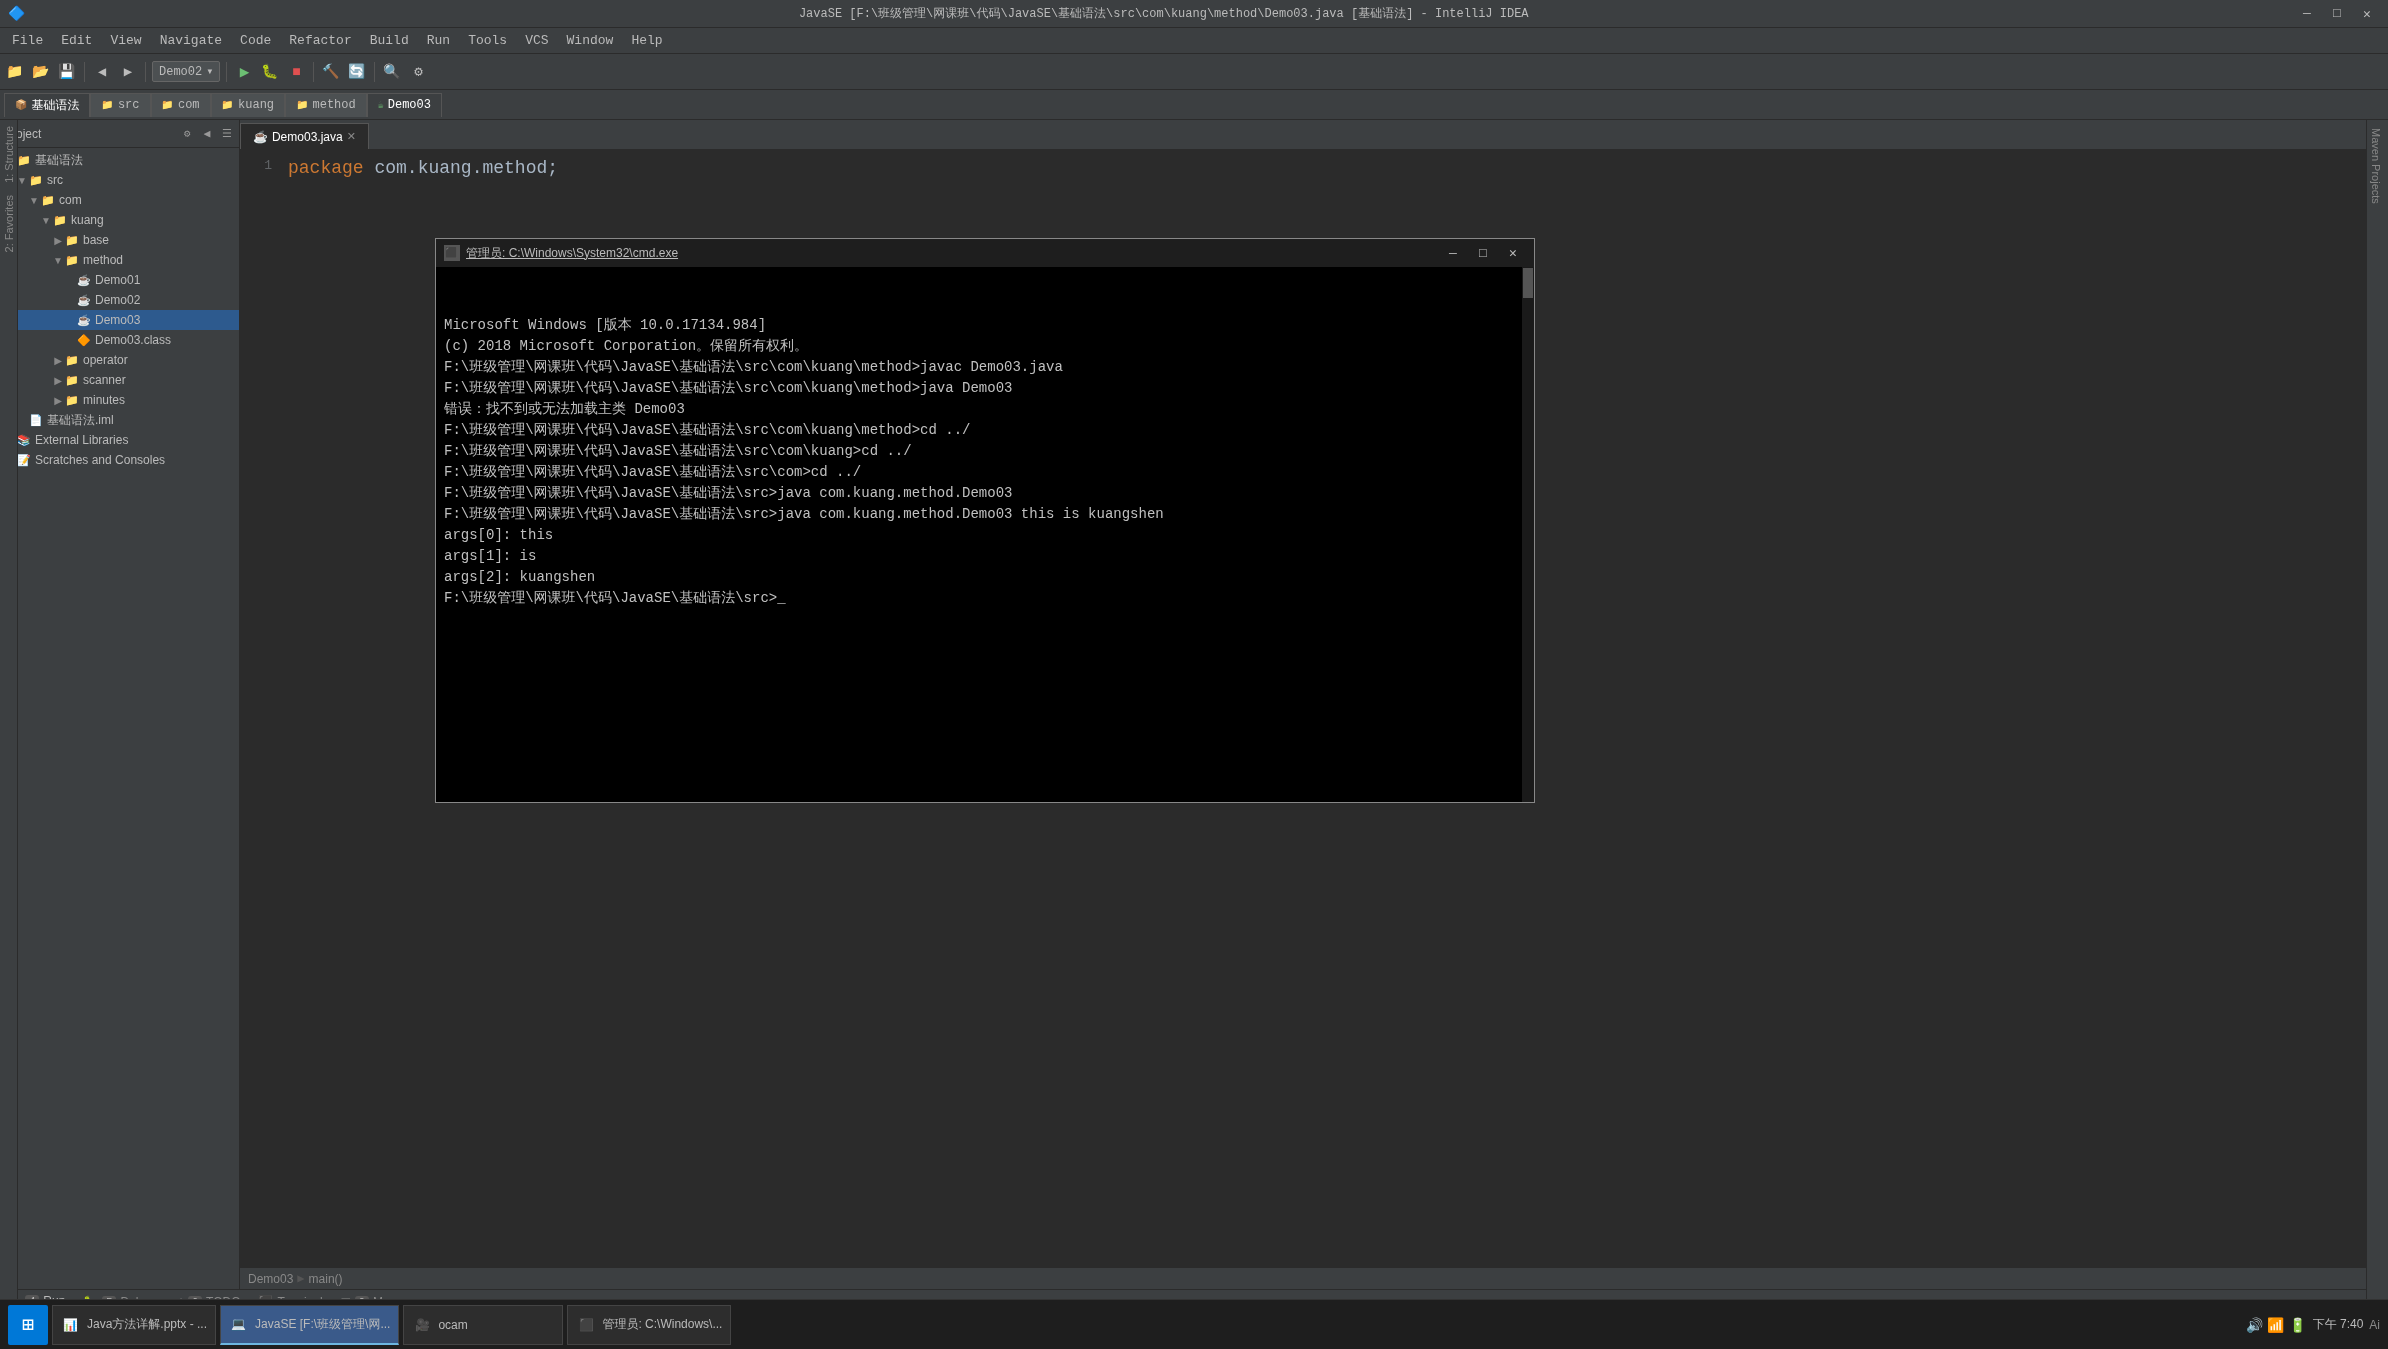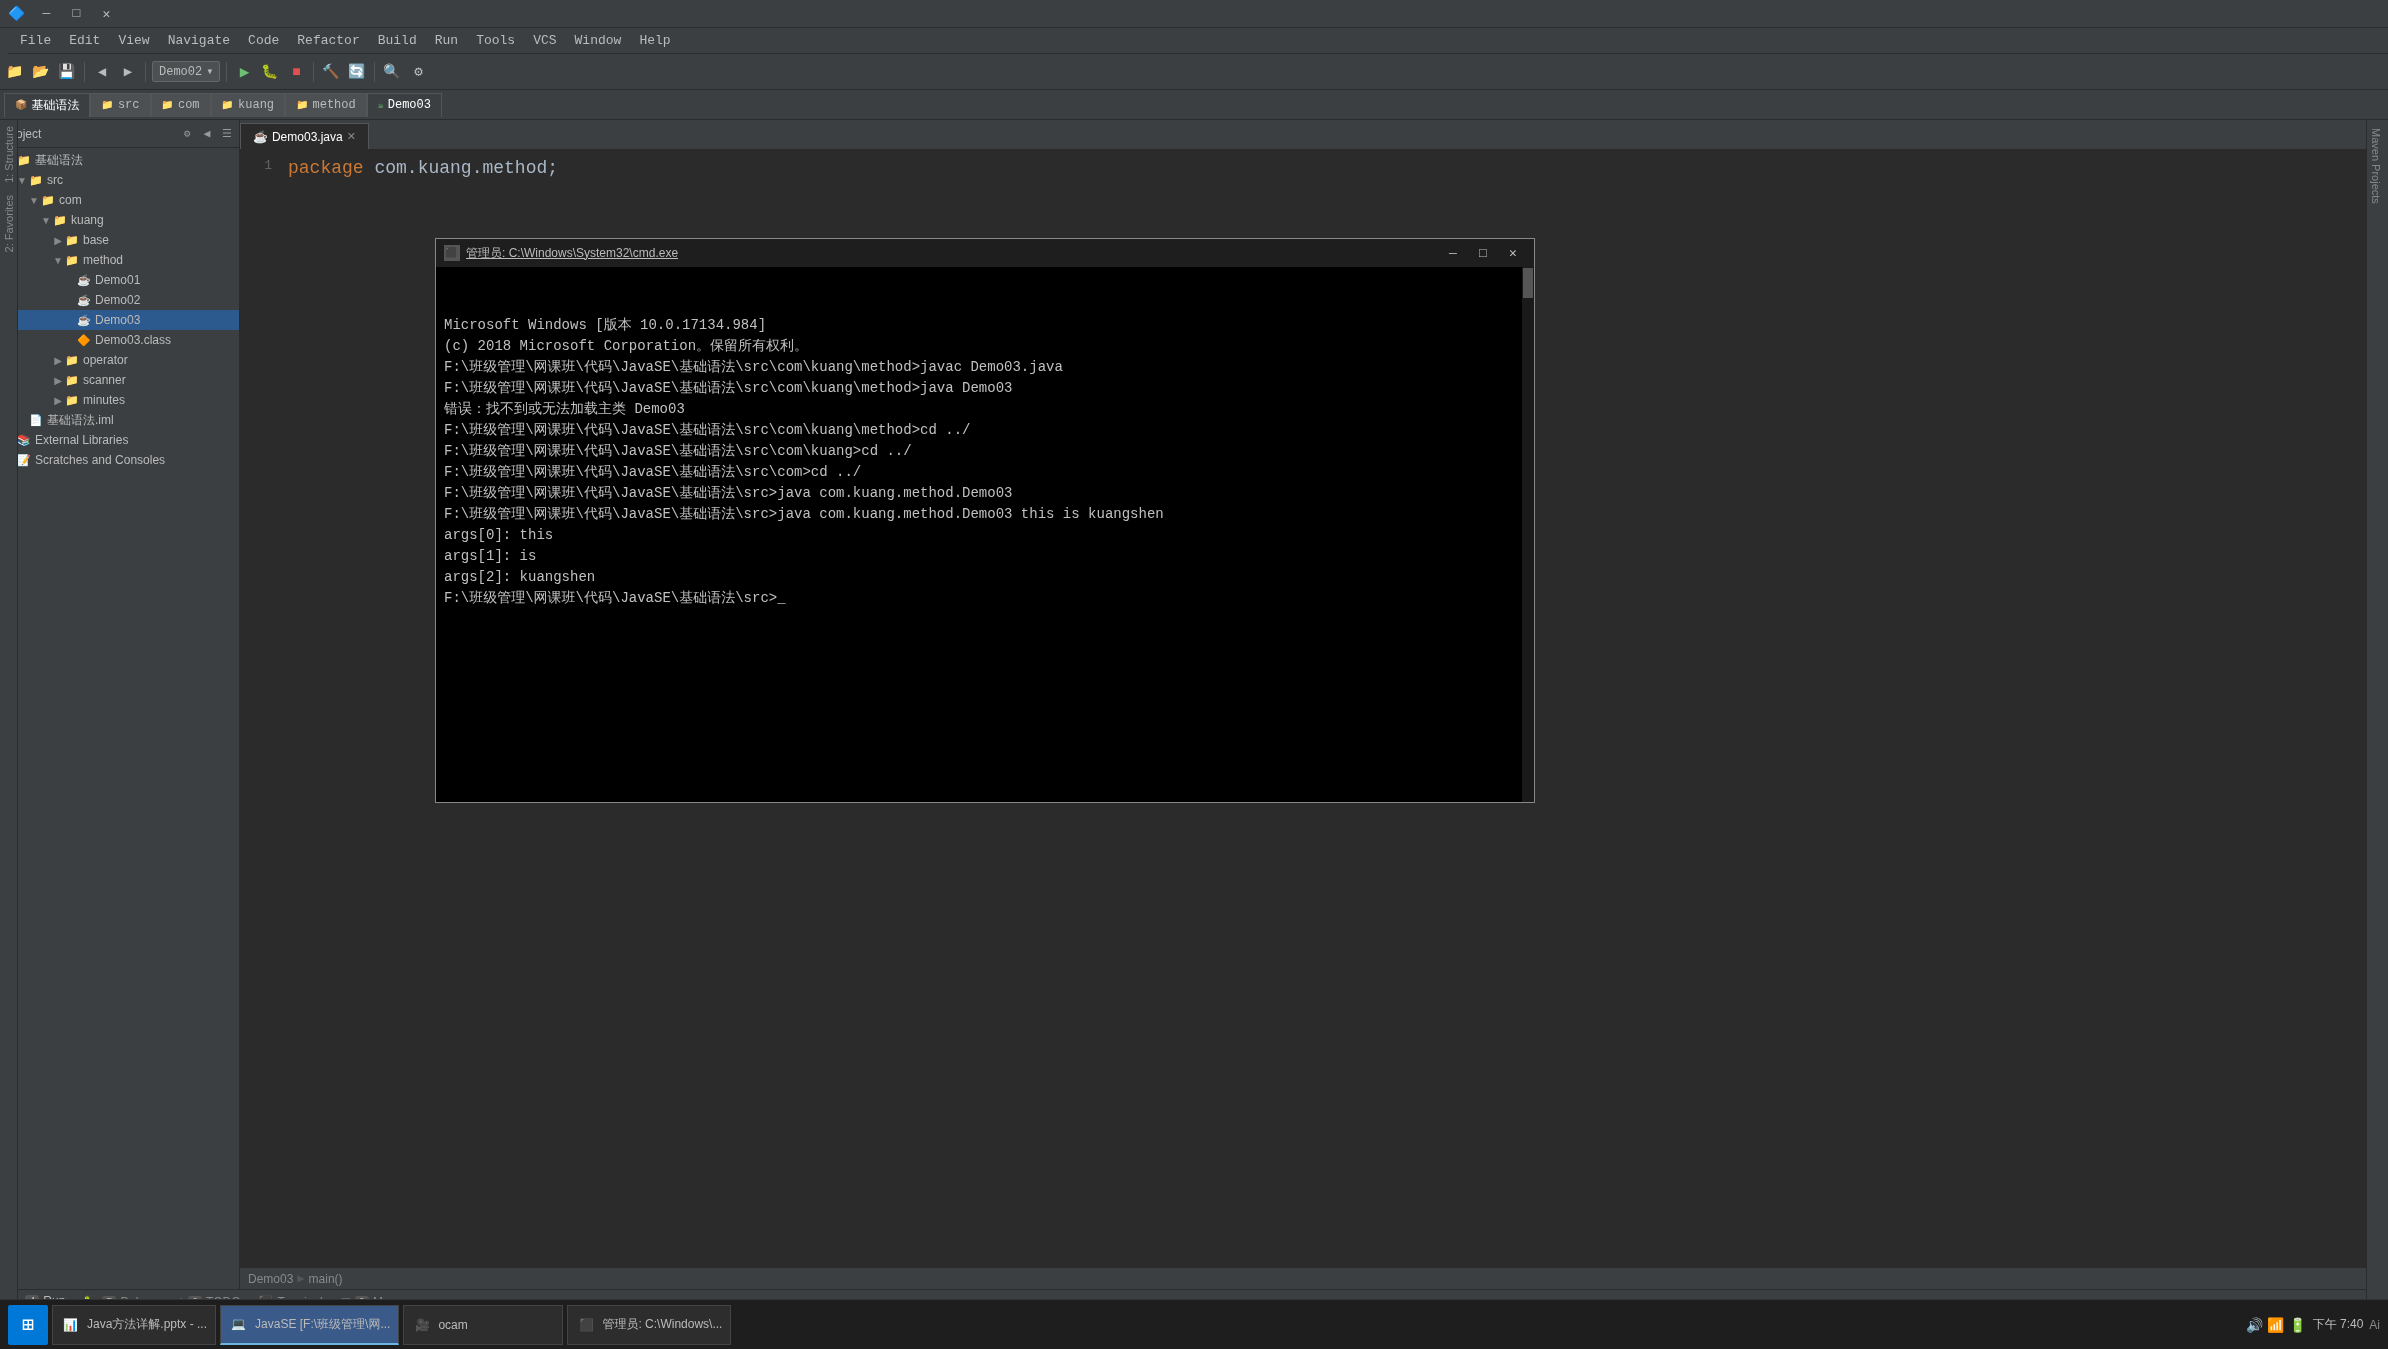--- a/index.html
+++ b/index.html
@@ -32,21 +32,20 @@
 
     
     .menu-bar {
       background: #3c3f41;
       height: 26px;
       display: flex;
       align-items: center;
       padding: 0 4px;
       border-bottom: 1px solid #2b2b2b;
       gap: 2px;
-      margin-left: 8px;
     }
     .menu-item {
       color: #bbbbbb;
       font-size: 13px;
       padding: 2px 8px;
       cursor: pointer;
     }
 
     
     .toolbar {
@@ -536,20 +535,21 @@
       padding: 8px 3px;
       cursor: pointer;
       font-family: Arial, sans-serif;
     }
   </style>
 </head>
 <body>
 
 <div class="title-bar">
   <span style="margin-right:8px; color:#6cb6e0; font-size:14px;">🔷</span>
+  <span class="title-bar-text">JavaSE [F:\班级管理\网课班\代码\JavaSE\基础语法\src\com\kuang\method\Demo03.java [基础语法] - IntelliJ IDEA</span>
   <div style="display:flex; gap:4px;">
     <div class="cmd-ctrl-btn">—</div>
     <div class="cmd-ctrl-btn">□</div>
     <div class="cmd-ctrl-btn close">✕</div>
   </div>
 </div>
 
 <div class="menu-bar">
   <span class="menu-item">File</span>
   <span class="menu-item">Edit</span>

